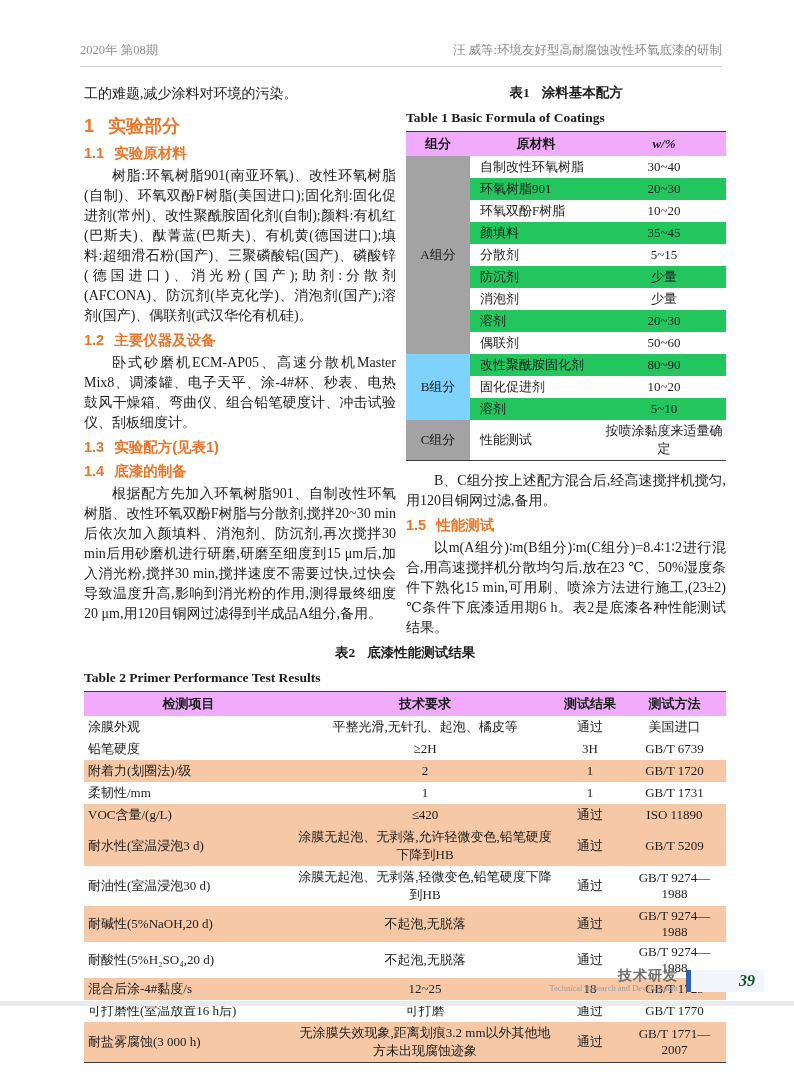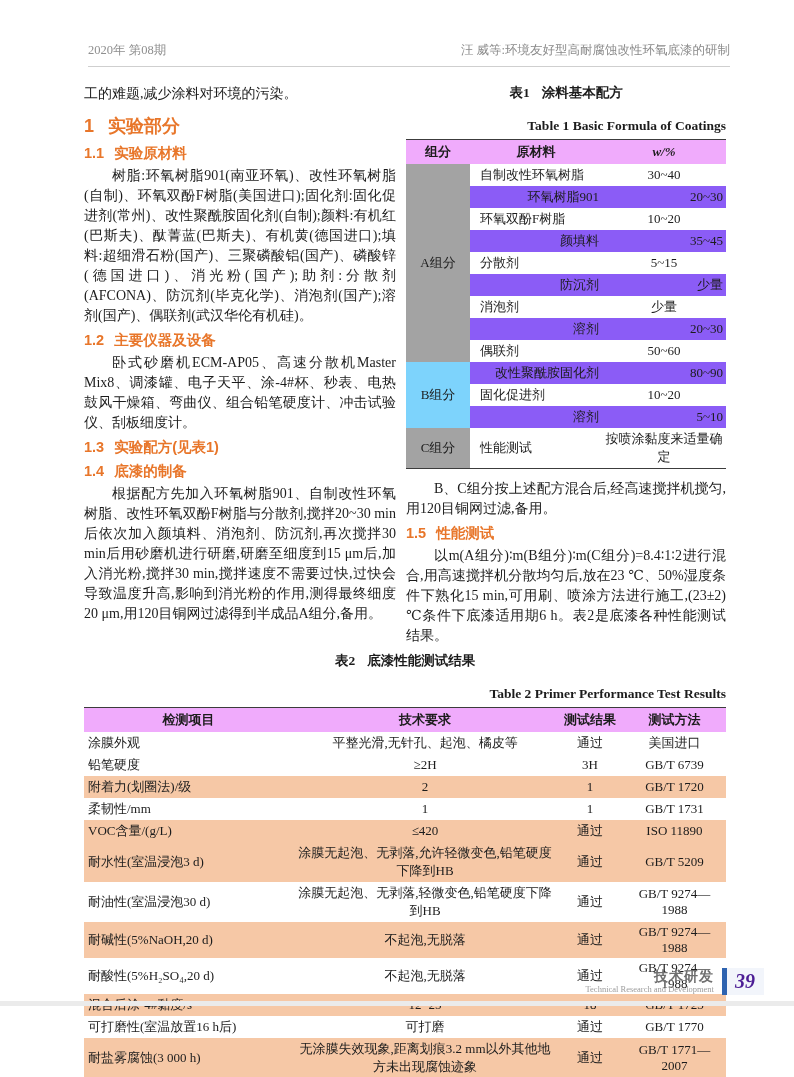--- a/index.html
+++ b/index.html
@@ -1,68 +1,68 @@
 <!DOCTYPE html>
 <html><head>
 <meta charset="utf-8">
 <style>
   html,body{margin:0;padding:0;background:#ffffff;}
   .page{position:relative;width:794px;height:1077px;margin:0 auto;background:#fff;overflow:hidden;
         font-family:"Liberation Serif","DejaVu Serif",serif;color:#1c1c1c;}
   
-  .runhead{position:absolute;left:88px;top:42px;width:642px;display:flex;justify-content:space-between;
+  .runhead{position:absolute;left:80px;top:42px;width:642px;display:flex;justify-content:space-between;
            align-items:flex-end;color:#8f8f8f;font-size:12.5px;border-bottom:1px solid #cfcfcf;padding-bottom:7px;}
   .runhead .rt{color:#8a8a8a;}
   
   .content{position:absolute;left:84px;top:84px;width:642px;}
   .cols{display:flex;gap:10px;}
   .colL{width:312px;}
   .colR{width:320px;}
   p.body{font-size:14px;line-height:20px;margin:0;text-align:justify;}
   p.ind{text-indent:2em;}
   h1.sec{font-family:"Liberation Sans","DejaVu Sans",sans-serif;color:#e8762a;font-size:18px;
          font-weight:bold;margin:10px 0 6px 0;}
   h1.sec .num{margin-right:14px;}
   h2.sub{font-family:"Liberation Sans","DejaVu Sans",sans-serif;color:#e8762a;font-size:14.5px;
          font-weight:bold;margin:5px 0 3px 0;}
   h2.sub .num{margin-right:10px;}
   
   .ttitle{font-weight:bold;text-align:center;font-size:13.5px;margin:0 0 2px 0;}
   .ttitle .gap{display:inline-block;width:12px;}
-  .ttitle-en{font-weight:bold;text-align:right;font-size:13.5px;margin:16px 0 5px 0;}
+  .ttitle-en{font-weight:bold;text-align:left;font-size:13.5px;margin:8px 0 5px 0;}
   
   table{border-collapse:collapse;font-size:13px;}
   .t1{width:320px;border-top:1.5px solid #3c3c3c;border-bottom:1.5px solid #3c3c3c;margin-bottom:10px;}
   .t2{width:642px;border-top:1.5px solid #3c3c3c;border-bottom:1.5px solid #3c3c3c;}
   th{background:#f0abfc;font-weight:bold;padding:3px 3px;text-align:center;}
   td{padding:2px 3px;vertical-align:middle;}
   .t1 td{height:17px;}
   .t1 .gcell{text-align:center;width:58px;background:#a3a3a3;}
   .t1 .gcell.b{background:#7dd3fc;}
   .t1 .mat{text-align:left;padding-left:10px;}
   .t1 .val{text-align:center;width:118px;}
-  .t1 tr.sh .mat,.t1 tr.sh .val{background:#8b5cf6;text-align:right;}
+  .t1 tr.sh .mat,.t1 tr.sh .val{background:#22c55e;}
   .t2 td{text-align:center;height:18px;}
   .t2 td.c0{text-align:left;padding-left:4px;width:208px;}
   .t2 td.c1{width:268px;}
   .t2 td.c2{width:62px;}
   .t2 td.c3{width:100px;}
   .t2 tr.sh td{background:#f6c8a6;}
   .ital{font-style:italic;font-family:"Liberation Serif",serif;}
   .t2wrap{margin-top:6px;}
   
   .footband{position:absolute;left:0;top:1001px;width:794px;height:5px;background:#ebebeb;}
   .footer{position:absolute;right:30px;top:968px;display:flex;align-items:center;}
   .footer .labels{text-align:right;margin-right:8px;}
   .footer .zh{font-family:"Liberation Sans","DejaVu Sans",sans-serif;font-weight:bold;color:#6f6f6f;
               font-size:14px;letter-spacing:1px;line-height:15px;}
   .footer .en{color:#9c9c9c;font-size:8.5px;line-height:11px;}
   .pagebox{border-left:5px solid #2e63b0;background:#f2f5fb;padding:2px 9px 2px 8px;}
-  .pagenum{color:#4c1d95;font-size:20px;font-weight:bold;font-style:italic;
-           font-family:"Liberation Serif","DejaVu Serif",serif;}
+  .pagenum{color:#14532d;font-size:16px;font-weight:bold;font-style:italic;
+           font-family:"Liberation Serif","DejaVu Serif",serif;margin-left:40px;}
 </style>
 </head>
 <body>
 
 <div class="page">
 
   <div class="runhead">
     <span>2020年  第08期</span>
     <span class="rt">汪   威等:环境友好型高耐腐蚀改性环氧底漆的研制</span>
   </div>

